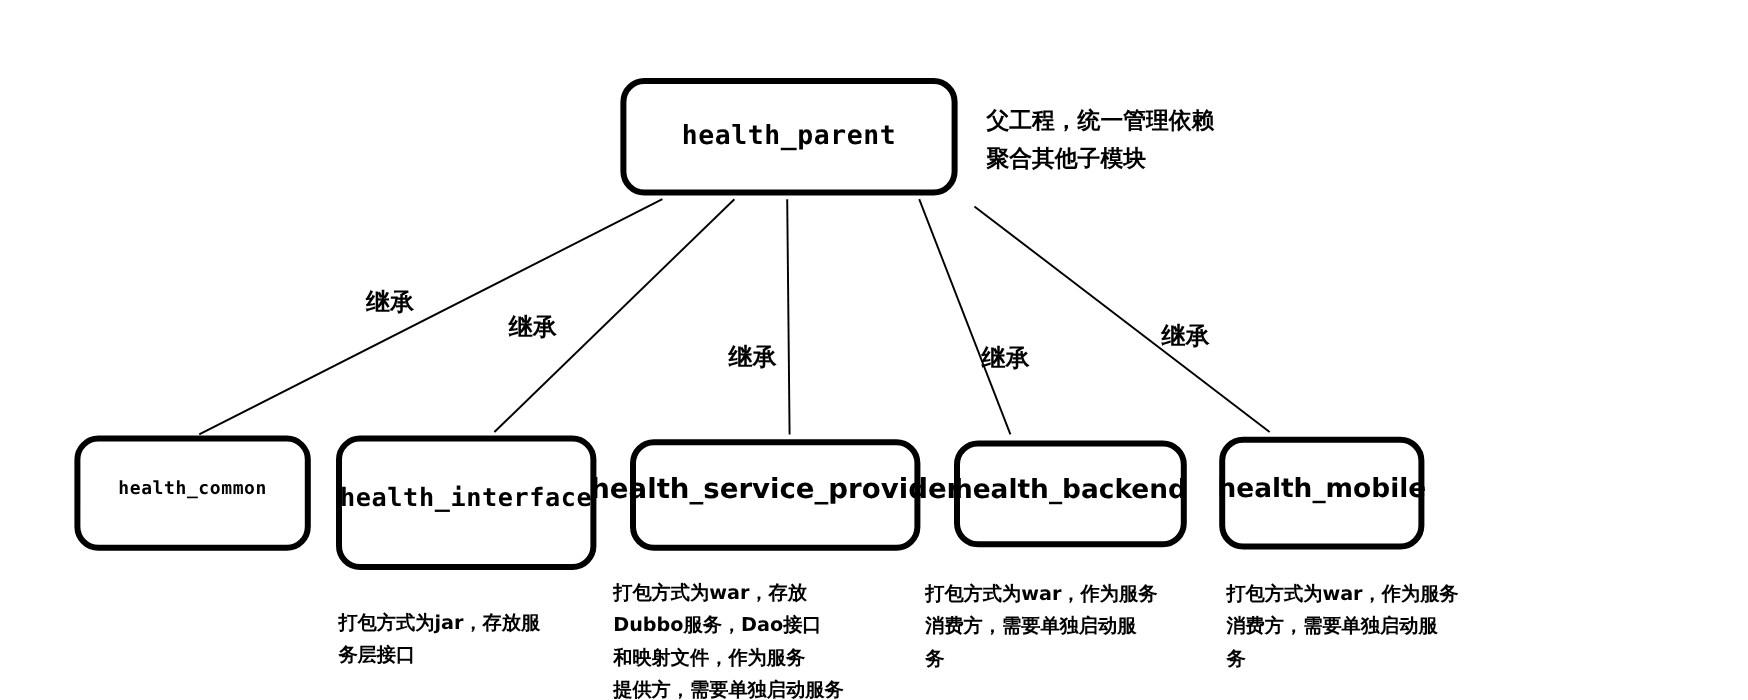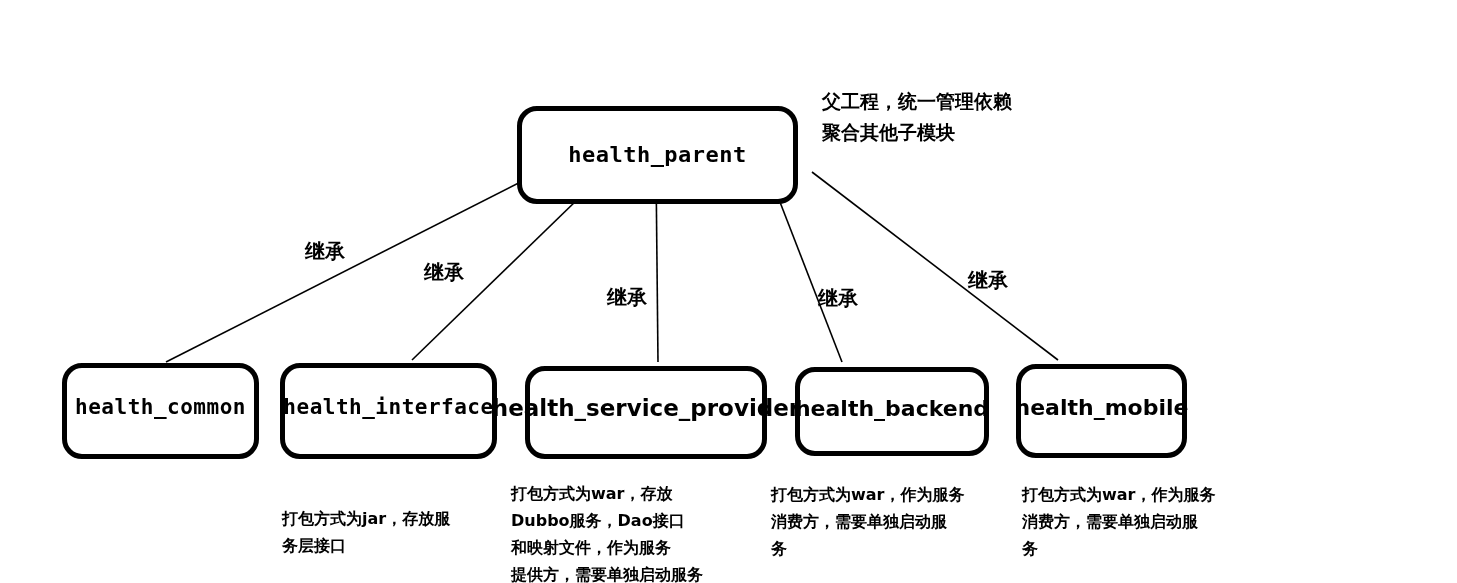--- a/index.html
+++ b/index.html
@@ -42,27 +42,27 @@
   .mono .node-label {
     font-family: "DejaVu Sans Mono", monospace;
     font-weight: bold;
     letter-spacing: 0.5px;
   }
   
   .sans .node-label {
     font-family: "DejaVu Sans", sans-serif;
     font-weight: bold;
   }
-  #node-parent { left: 517px; top: 65px; width: 281px; height: 98px; margin-top: 41px; }
+  #node-parent { left: 517px; top: 65px; width: 281px; height: 98px; }
   #node-parent .node-label { font-size: 22px; }
 
   #node-common { left: 62px; top: 363px; width: 197px; height: 96px; }
-  #node-common .node-label { font-size: 21px; margin-top: -8px; }
+  #node-common .node-label { font-size: 15px; margin-top: -8px; }
 
-  #node-interface { left: 280px; top: 363px; width: 217px; height: 96px; }
+  #node-interface { left: 280px; top: 363px; width: 217px; height: 112px; }
   #node-interface .node-label { font-size: 21px; margin-top: -8px; }
 
   #node-provider { left: 525px; top: 366px; width: 242px; height: 93px; }
   #node-provider .node-label { font-size: 23px; margin-top: -8px; }
 
   #node-backend { left: 795px; top: 367px; width: 194px; height: 89px; }
   #node-backend .node-label { font-size: 22px; margin-top: -6px; }
 
   #node-mobile { left: 1016px; top: 364px; width: 171px; height: 94px; }
   #node-mobile .node-label { font-size: 22px; margin-top: -6px; }

